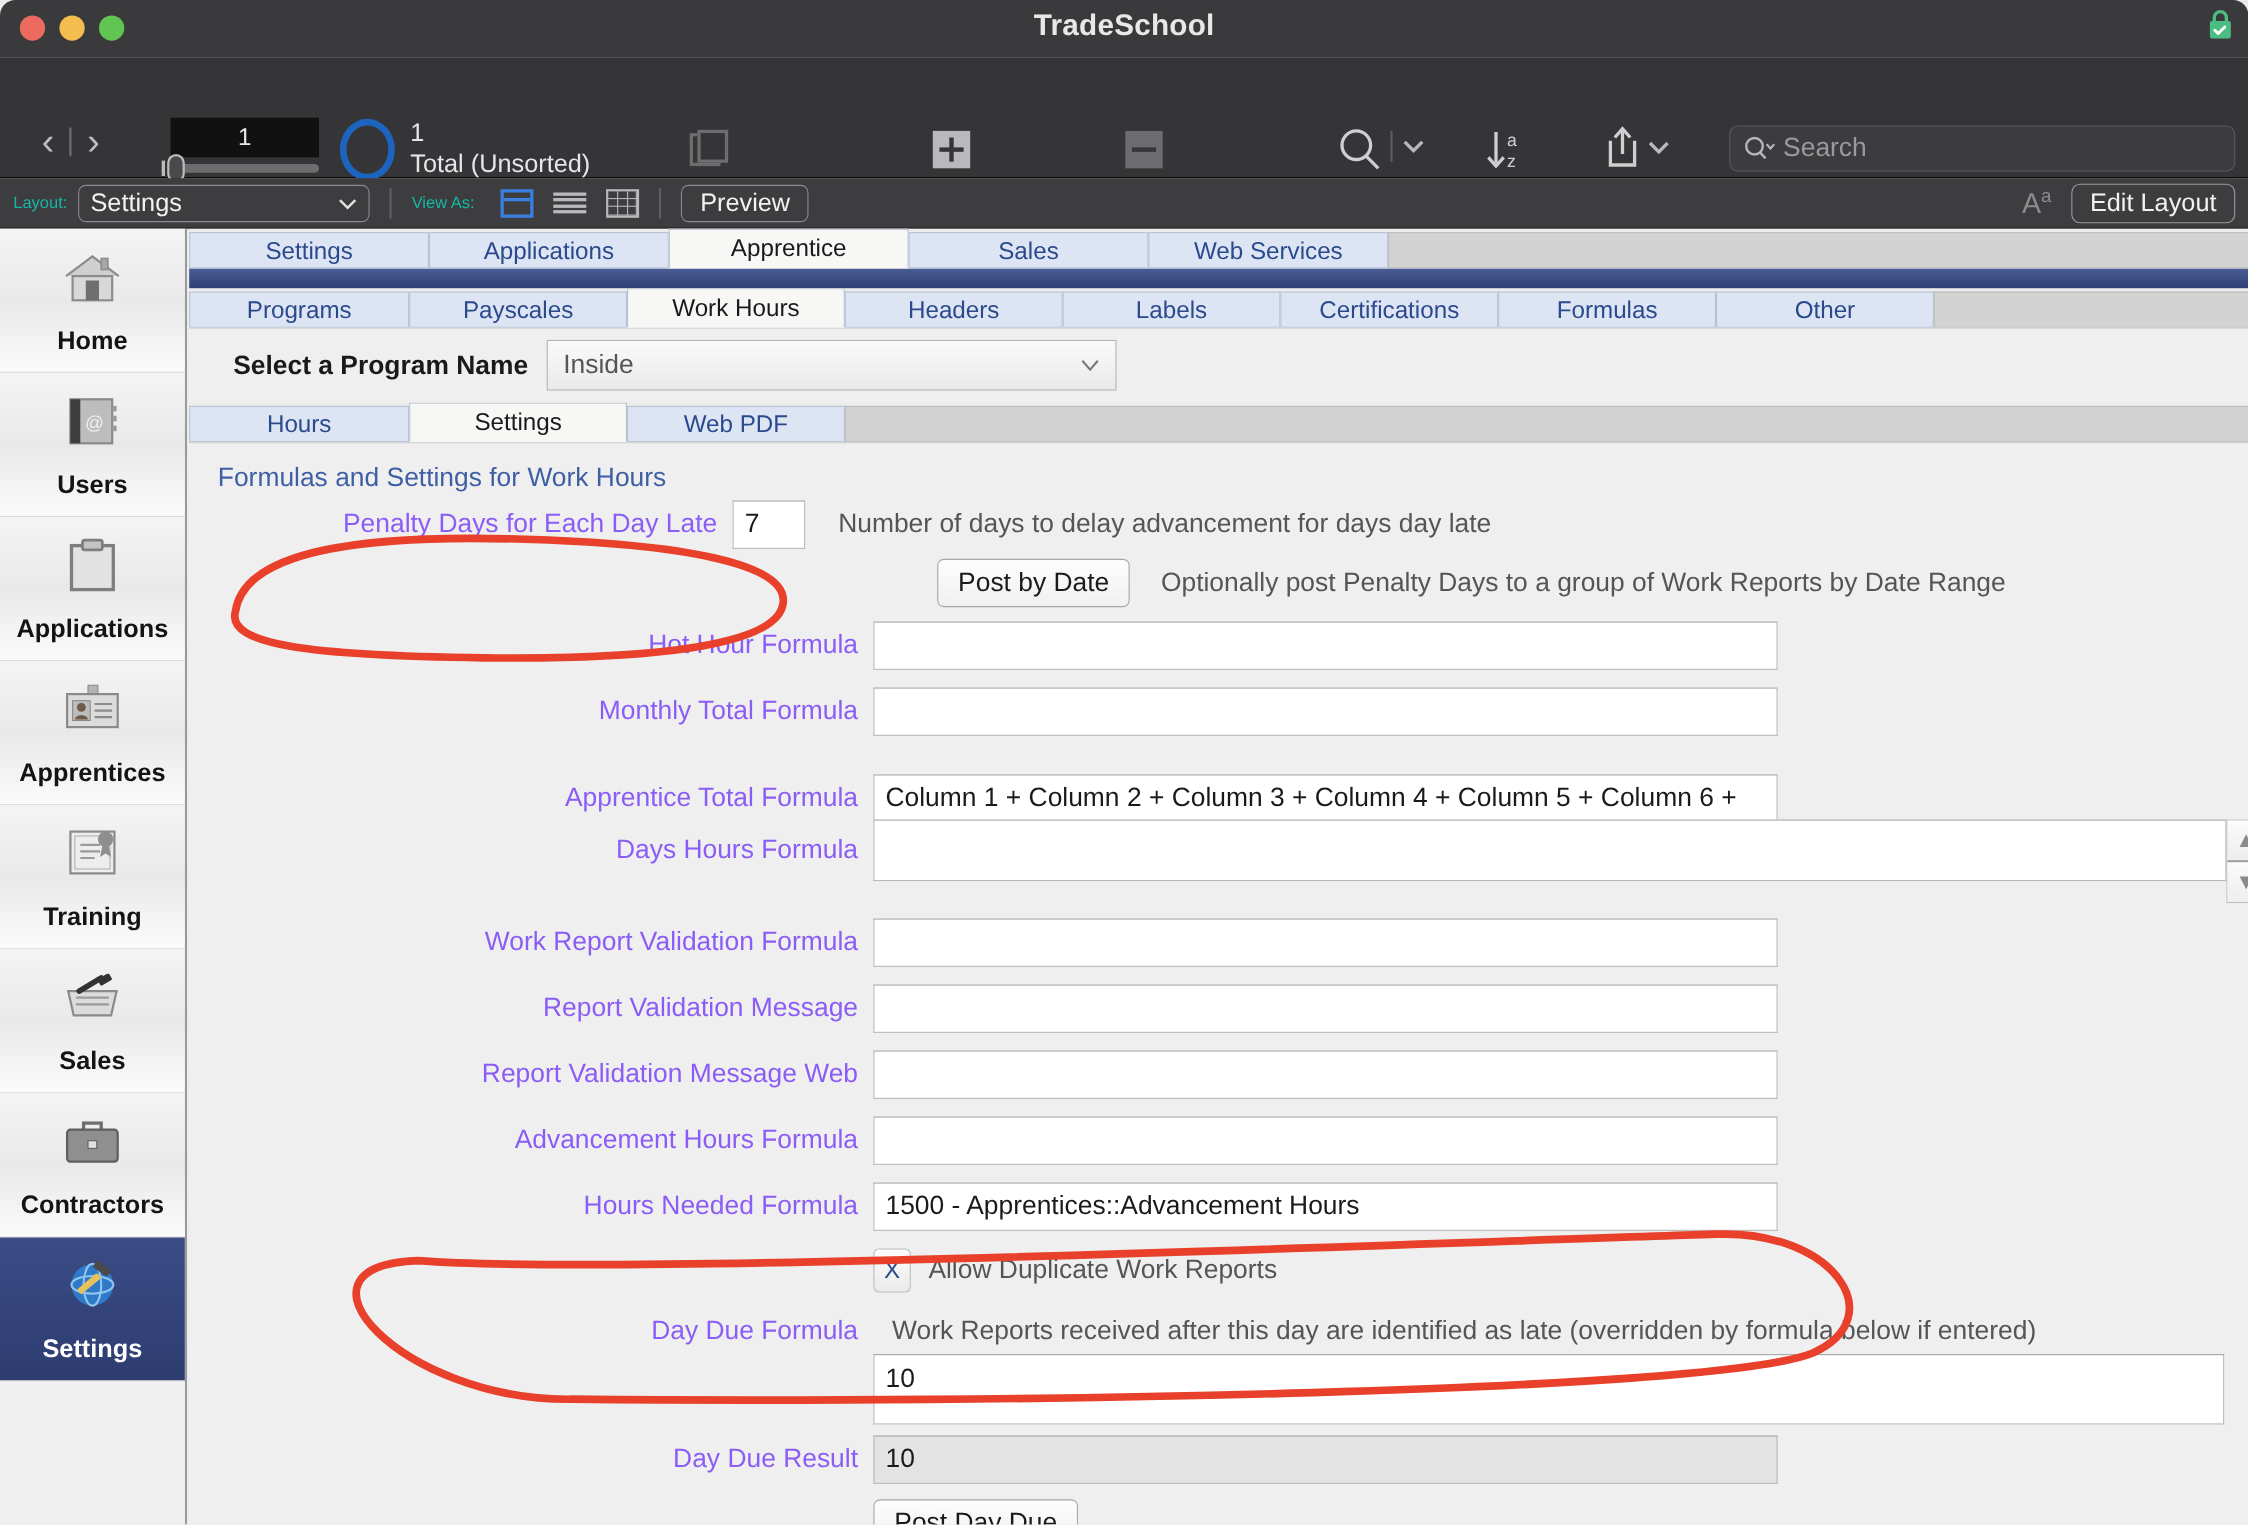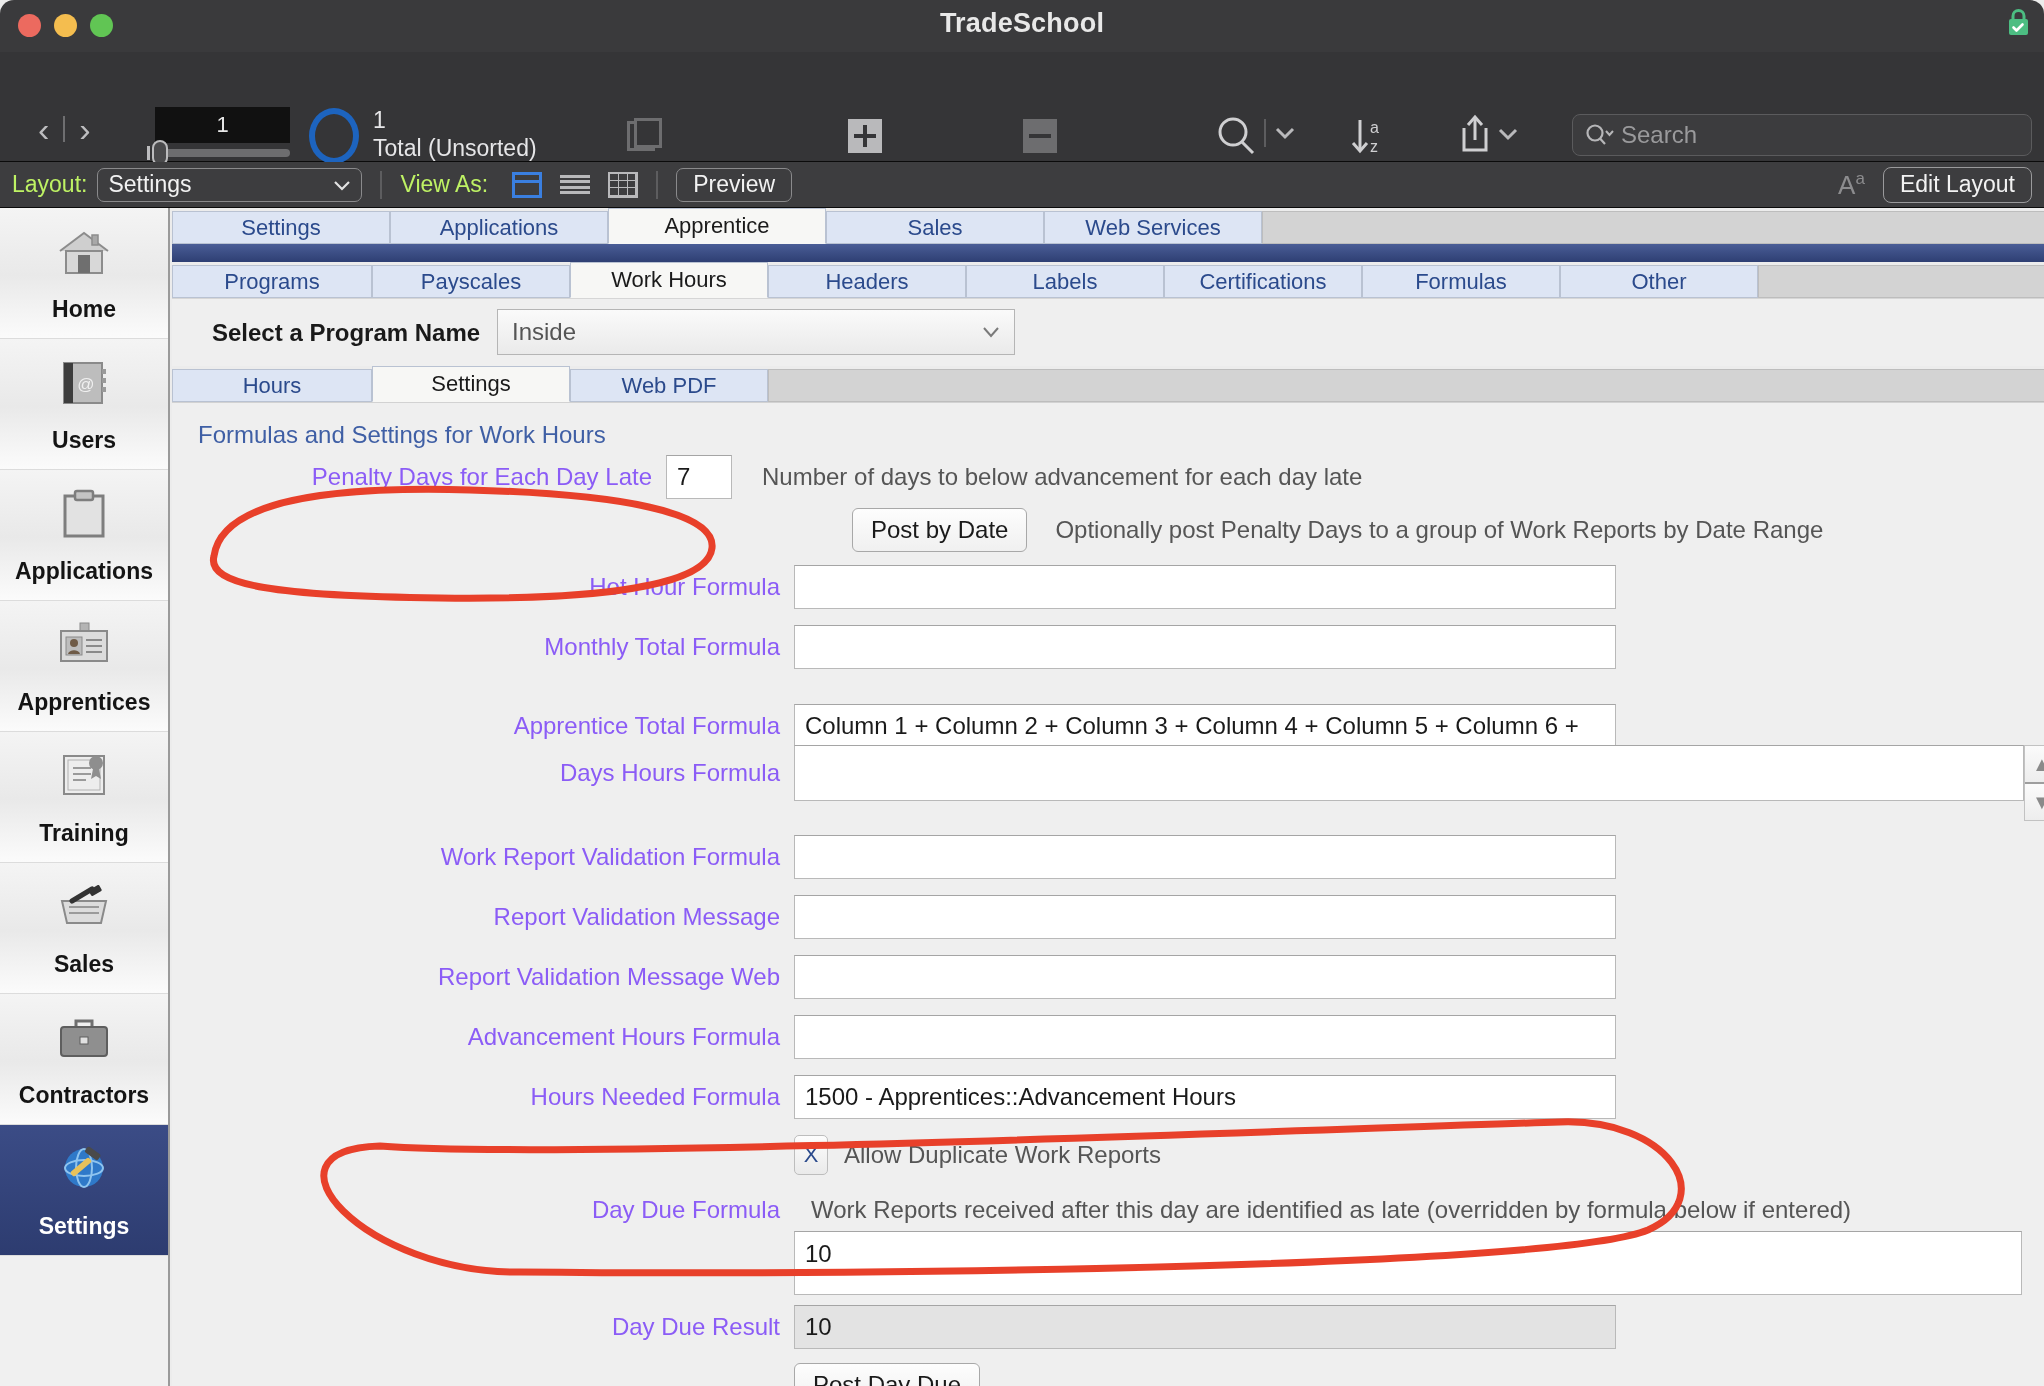--- a/index.html
+++ b/index.html
@@ -87,21 +87,21 @@
     display:flex; align-items:center; padding:0 12px; gap:6px;
   }
   .searchbox .ph{ color:#9a9a9c; font-size:24px; }
 
   
   .layoutbar{
     position:absolute; left:0; top:162px; width:2044px; height:46px;
     background:#3d3d3f; border-bottom:1px solid #0b0b0b;
     display:flex; align-items:center; padding:0 12px;
   }
-  .lb-label{ color:#bef264; font-size:23px; margin-right:10px;}
+  .lb-label{ color:#14b8a6; font-size:15px; margin-right:10px;}
   .lb-select{
     width:265px; height:34px; border:1px solid #8a8a8c; border-radius:7px;
     display:flex; align-items:center; padding:0 10px; color:#f2f2f2; font-size:23px;
     justify-content:space-between;
   }
   .lb-sep{ width:2px; height:28px; background:#5d5d5f; margin:0 18px;}
   .viewas{ display:flex; align-items:center; gap:18px; }
   .va-icon{ width:30px; height:26px; }
   .va-form{ border:3px solid #3a7fe0; position:relative;}
   .va-form:after{ content:""; position:absolute; left:0; top:5px; width:100%; height:3px; background:#3a7fe0;}
@@ -494,21 +494,21 @@
         <div class="tabfill"></div>
       </div>
 
       <div class="panel">
 
         <div class="secTitle">Formulas and Settings for Work Hours</div>
 
         <div class="row" style="left:0;top:52px;width:1600px;">
           <span class="flabel" style="width:480px;">Penalty Days for Each Day Late</span>
           <span class="finput" style="margin-left:14px;width:66px;justify-content:flex-start;">7</span>
-          <span class="helptext" style="margin-left:30px;">Number of days to below advancement for each day late</span>
+          <span class="helptext" style="margin-left:30px;">Number of days to delay advancement for days day late</span>
         </div>
 
         <div class="row" style="left:680px;top:105px;">
           <span class="btn">Post by Date</span>
           <span class="helptext" style="margin-left:28px;">Optionally post Penalty Days to a group of Work Reports by Date Range</span>
         </div>
 
         <div class="row" style="left:0;top:162px;">
           <span class="flabel" style="width:608px;">Hot Hour Formula</span>
           <span class="finput" style="margin-left:14px;width:822px;"></span>

